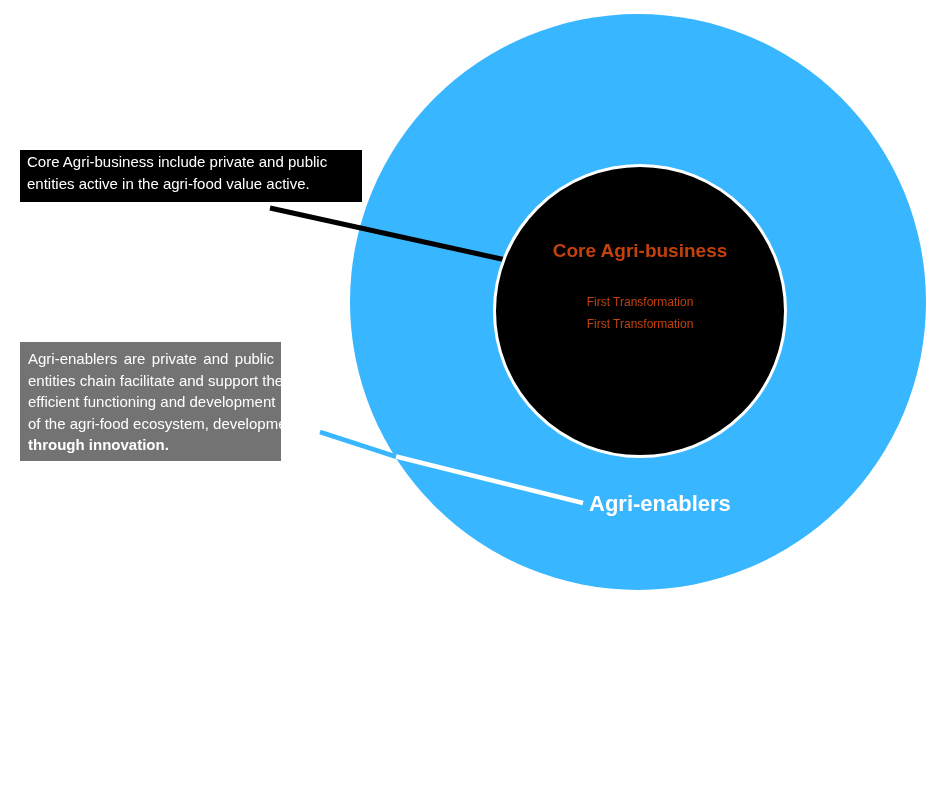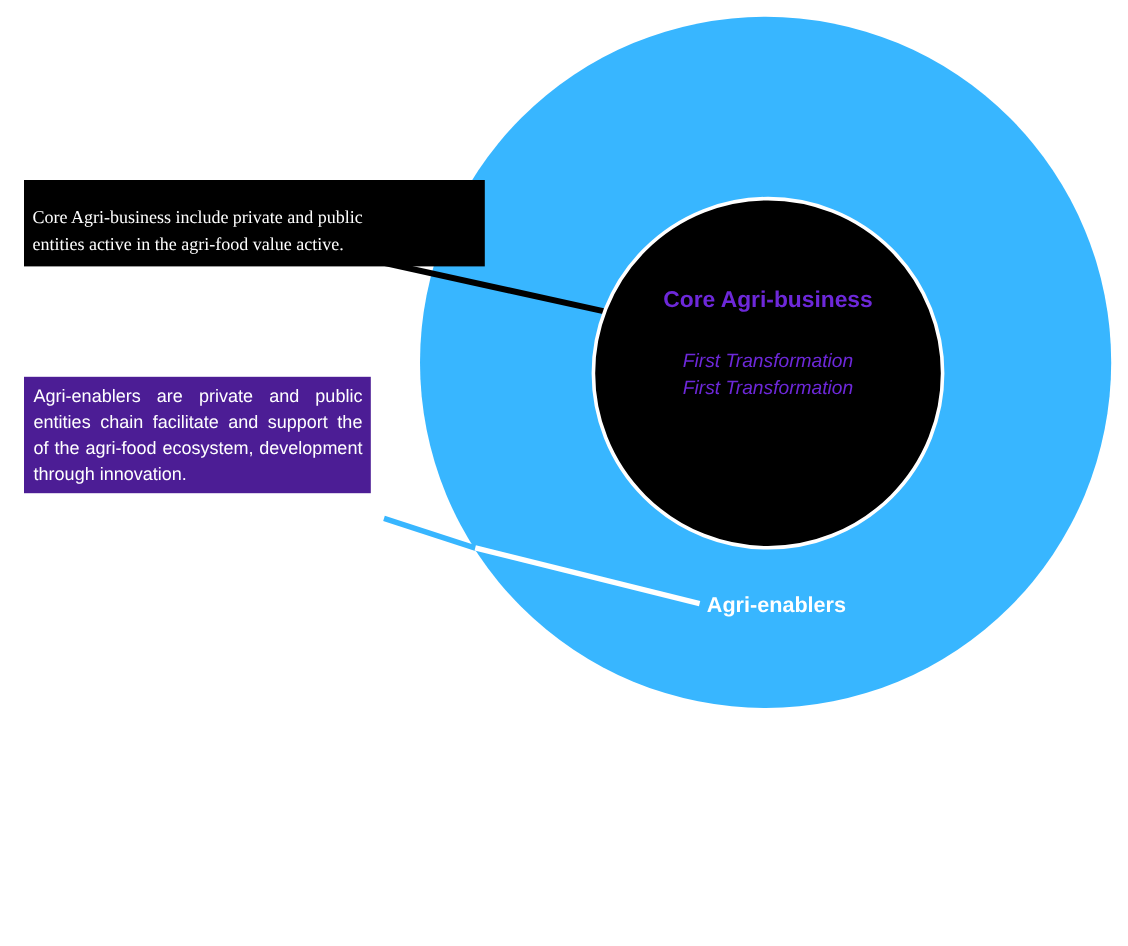--- a/index.html
+++ b/index.html
@@ -21,69 +21,68 @@
   }
 
   
   .callout {
     position: absolute;
     color: #ffffff;
     font-size: 15px;
   }
   .callout-core {
     left: 20px; top: 150px;
-    width: 384px;
+    width: 342px;
     background: #000000;
-    padding: 21px 8px 7px 7px;
+    padding: 1px 8px 7px 7px;
     line-height: 22px;
-    font-family: Liberation Serif, serif;
   }
   .callout-enablers {
-    left: 20px; top: 314px;
-    width: 289px;
-    background: #4c1d95;
+    left: 20px; top: 342px;
+    width: 261px;
+    background: #737373;
     padding: 6px 7px 5px 8px;
     line-height: 21.5px;
   }
   .callout-line { white-space: nowrap; }
   .jline {
     text-align: justify;
     text-align-last: justify;
   }
   .jline-last {
     text-align: right;
     text-align-last: left;
+    font-weight: bold;
   }
 
   
   .circle-text {
     position: absolute;
     left: 460px; top: 239px;
     width: 360px;
     text-align: center;
-    color: #6d28d9;
+    color: #c2410c;
   }
   .circle-title {
     font-size: 19px;
     font-weight: bold;
     line-height: 24px;
     margin-bottom: 28px;
   }
   .circle-item {
-    font-size: 16px;
+    font-size: 12px;
     line-height: 22px;
-    font-style: italic;
   }
 
   
   .outer-label {
     position: absolute;
     left: 589px; top: 493px;
     color: #ffffff;
-    font-size: 18px;
+    font-size: 22px;
     font-weight: bold;
     line-height: 22px;
   }
 </style>
 </head>
 <body>
 
 <div class="canvas">
 
   <svg class="diagram-svg" viewBox="0 0 940 788">
@@ -100,20 +99,21 @@
   </svg>
 
   <div class="callout callout-core">
     <div class="callout-line">Core Agri-business include private and public</div>
     <div class="callout-line">entities active in the agri-food value active.</div>
   </div>
 
   <div class="callout callout-enablers">
     <div class="callout-line jline">Agri-enablers are private and public</div>
     <div class="callout-line jline">entities chain facilitate and support the</div>
+    <div class="callout-line jline">efficient functioning and development</div>
     <div class="callout-line jline">of the agri-food ecosystem, development</div>
     <div class="callout-line jline-last">through innovation.</div>
   </div>
 
   <div class="circle-text">
     <div class="circle-title">Core Agri-business</div>
     <div class="circle-item">First Transformation</div>
     <div class="circle-item">First Transformation</div>
   </div>
 

